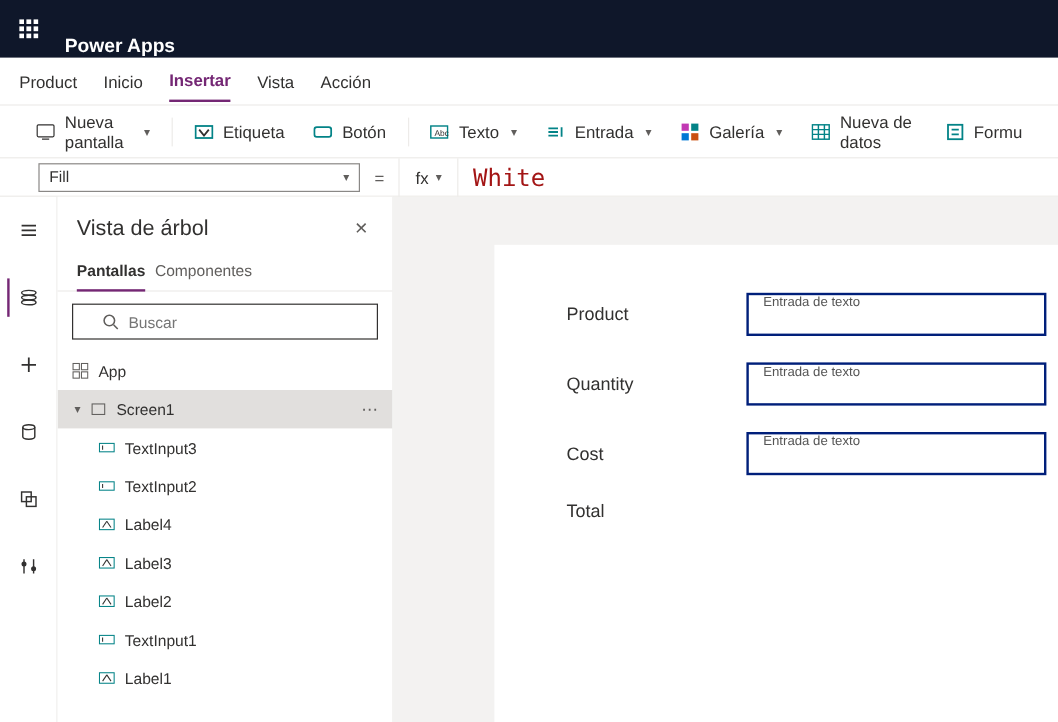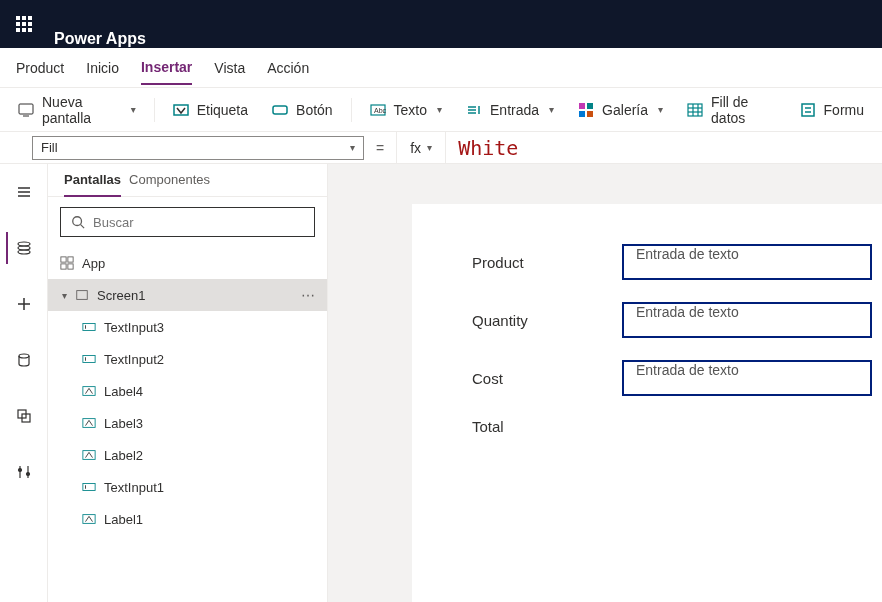--- a/index.html
+++ b/index.html
@@ -4,55 +4,55 @@
 <style>
 *{box-sizing:border-box;margin:0;padding:0;font-family:"Segoe UI",Arial,sans-serif}
 body{width:882px;height:602px;overflow:hidden;background:#fff;font-size:13px;color:#323130}
 .header{height:48px;background:#0f172a;display:flex;align-items:flex-end;color:#fff}
 .waffle{width:48px;height:48px;display:flex;align-items:center;justify-content:center;cursor:pointer}
 .waffle svg{width:16px;height:16px}
 .app-title{font-size:16px;font-weight:600;margin-left:6px}
 .menubar{height:40px;display:flex;align-items:center;padding:0 16px;gap:22px;border-bottom:1px solid #edebe9}
 .menu-item{font-size:14px;color:#323130;cursor:pointer;padding:8px 0}
 .menu-item.active{color:#742774;font-weight:600;border-bottom:2px solid #742774;margin-bottom:-1px}
-.toolbar{height:44px;display:flex;align-items:center;padding:0 8px;border-bottom:1px solid #edebe9;gap:4px}
+.toolbar{height:44px;display:flex;align-items:center;padding:0 20px;border-bottom:1px solid #edebe9;gap:4px}
 .tool-btn{display:flex;align-items:center;gap:8px;padding:6px 10px;cursor:pointer;font-size:14px;color:#323130;border-radius:2px}
 .tool-ico{width:16px;height:16px;flex-shrink:0}
 .divider{width:1px;height:24px;background:#edebe9;margin:0 4px}
 .chev{font-size:10px;color:#605e5c;margin-left:2px}
 .formula-row{height:32px;display:flex;align-items:center;border-bottom:1px solid #edebe9}
-.prop-dd{width:332px;height:24px;margin-left:32px;border:1px solid #8a8886;background:#fff;display:flex;align-items:center;padding:0 8px;font-size:13px;justify-content:space-between;cursor:pointer}
+.prop-dd{width:268px;height:24px;margin-left:32px;border:1px solid #8a8886;background:#fff;display:flex;align-items:center;padding:0 8px;font-size:13px;justify-content:space-between;cursor:pointer}
 .eq{padding:0 12px;font-size:14px;color:#605e5c}
 .fx{width:50px;height:32px;display:flex;align-items:center;justify-content:center;border-left:1px solid #edebe9;border-right:1px solid #edebe9;font-size:14px;cursor:pointer;gap:4px}
 .formula-val{padding-left:12px;font-family:Consolas,monospace;font-size:20px;color:#a31515}
 .content{display:flex;height:calc(100% - 164px)}
 .leftrail{width:48px;border-right:1px solid #edebe9;display:flex;flex-direction:column;align-items:center;padding-top:12px;gap:24px}
 .rail-btn{width:32px;height:32px;display:flex;align-items:center;justify-content:center;cursor:pointer;color:#323130}
 .rail-btn.active{border-left:2px solid #742774;margin-left:-2px;width:34px}
 .treepanel{width:280px;border-right:1px solid #edebe9;display:flex;flex-direction:column;background:#fff}
 .tree-head{display:flex;align-items:center;justify-content:space-between;padding:14px 16px 8px}
 .tree-title{font-size:18px;font-weight:400}
 .close-x{cursor:pointer;font-size:14px;color:#605e5c;padding:4px}
 .tree-tabs{display:flex;gap:8px;padding:0 16px;border-bottom:1px solid #edebe9}
 .tree-tab{font-size:13px;padding:8px 0;cursor:pointer;color:#605e5c}
 .tree-tab.active{color:#323130;font-weight:600;border-bottom:2px solid #742774;margin-bottom:-1px}
 .search-wrap{padding:10px 12px}
-.search-box{height:30px;border:1px solid #323130;display:flex;align-items:center;padding:0 10px;gap:8px}
+.search-box{height:30px;border:1px solid #323130;display:flex;align-items:center;padding:0 24px;gap:8px}
 .search-box input{border:none;outline:none;flex:1;font-size:13px}
 .tree-list{flex:1;overflow:auto}
 .tree-row{display:flex;align-items:center;height:32px;padding:0 12px;cursor:pointer;font-size:13px;gap:8px}
 .tree-row.sel{background:#e1dfdd}
 .tree-row .more{margin-left:auto;color:#605e5c;font-size:14px}
 .indent1{padding-left:34px}
 .ico{width:14px;height:14px;flex-shrink:0}
 .canvas-area{flex:1;background:#f3f2f1;display:flex;justify-content:flex-end;padding-top:40px}
 .canvas{width:470px;height:100%;background:#fff;padding:40px 0 0 60px}
 .form-row{display:flex;align-items:center;margin-bottom:22px}
 .form-lbl{width:150px;font-size:15px;color:#323130}
-.form-inp{width:250px;height:36px;border:2px solid #001f7a;padding:0 12px;font-size:14px;color:#555}
+.form-inp{width:250px;height:36px;border:2px solid #001f7a;padding:0 12px;font-size:11px;color:#555}
 </style>
 </head>
 <body>
 
 <div class="header">
   <div class="waffle">
     <svg viewBox="0 0 16 16" fill="#fff">
         <rect x="0" y="0" width="4" height="4"></rect>
         <rect x="6" y="0" width="4" height="4"></rect>
         <rect x="12" y="0" width="4" height="4"></rect>
@@ -128,21 +128,21 @@
     <span class="chev">▾</span>
   </div>
   <div class="tool-btn">
     <svg class="tool-ico" viewBox="0 0 16 16" fill="none" stroke="#038387" stroke-width="1.2">
         <rect x="1" y="2" width="14" height="12"></rect>
         <line x1="1" y1="6" x2="15" y2="6"></line>
         <line x1="1" y1="10" x2="15" y2="10"></line>
         <line x1="6" y1="2" x2="6" y2="14"></line>
         <line x1="11" y1="2" x2="11" y2="14"></line>
       </svg>
-    <span>Fill de datos</span>
+    <span>Nueva de datos</span>
   </div>
   <div class="tool-btn">
     <svg class="tool-ico" viewBox="0 0 16 16" fill="none" stroke="#038387" stroke-width="1.5">
         <rect x="2" y="2" width="12" height="12"></rect>
         <line x1="5" y1="6" x2="11" y2="6"></line>
         <line x1="5" y1="10" x2="11" y2="10"></line>
       </svg>
     <span>Formu</span>
   </div>
 </div>
@@ -198,20 +198,24 @@
       <svg width="16" height="16" viewBox="0 0 16 16" fill="none" stroke="#323130" stroke-width="1.2">
           <line x1="4" y1="2" x2="4" y2="14"></line>
           <line x1="12" y1="2" x2="12" y2="14"></line>
           <circle cx="4" cy="6" r="1.5" fill="#323130"></circle>
           <circle cx="12" cy="10" r="1.5" fill="#323130"></circle>
         </svg>
     </div>
   </div>
 
   <div class="treepanel">
+    <div class="tree-head">
+      <div class="tree-title">Vista de árbol</div>
+      <div class="close-x">✕</div>
+    </div>
     <div class="tree-tabs">
       <div class="tree-tab active">Pantallas</div>
       <div class="tree-tab">Componentes</div>
     </div>
     <div class="search-wrap">
       <div class="search-box">
         <svg width="14" height="14" viewBox="0 0 16 16" fill="none" stroke="#605e5c" stroke-width="1.5">
             <circle cx="7" cy="7" r="5"></circle>
             <line x1="11" y1="11" x2="15" y2="15"></line>
           </svg>

